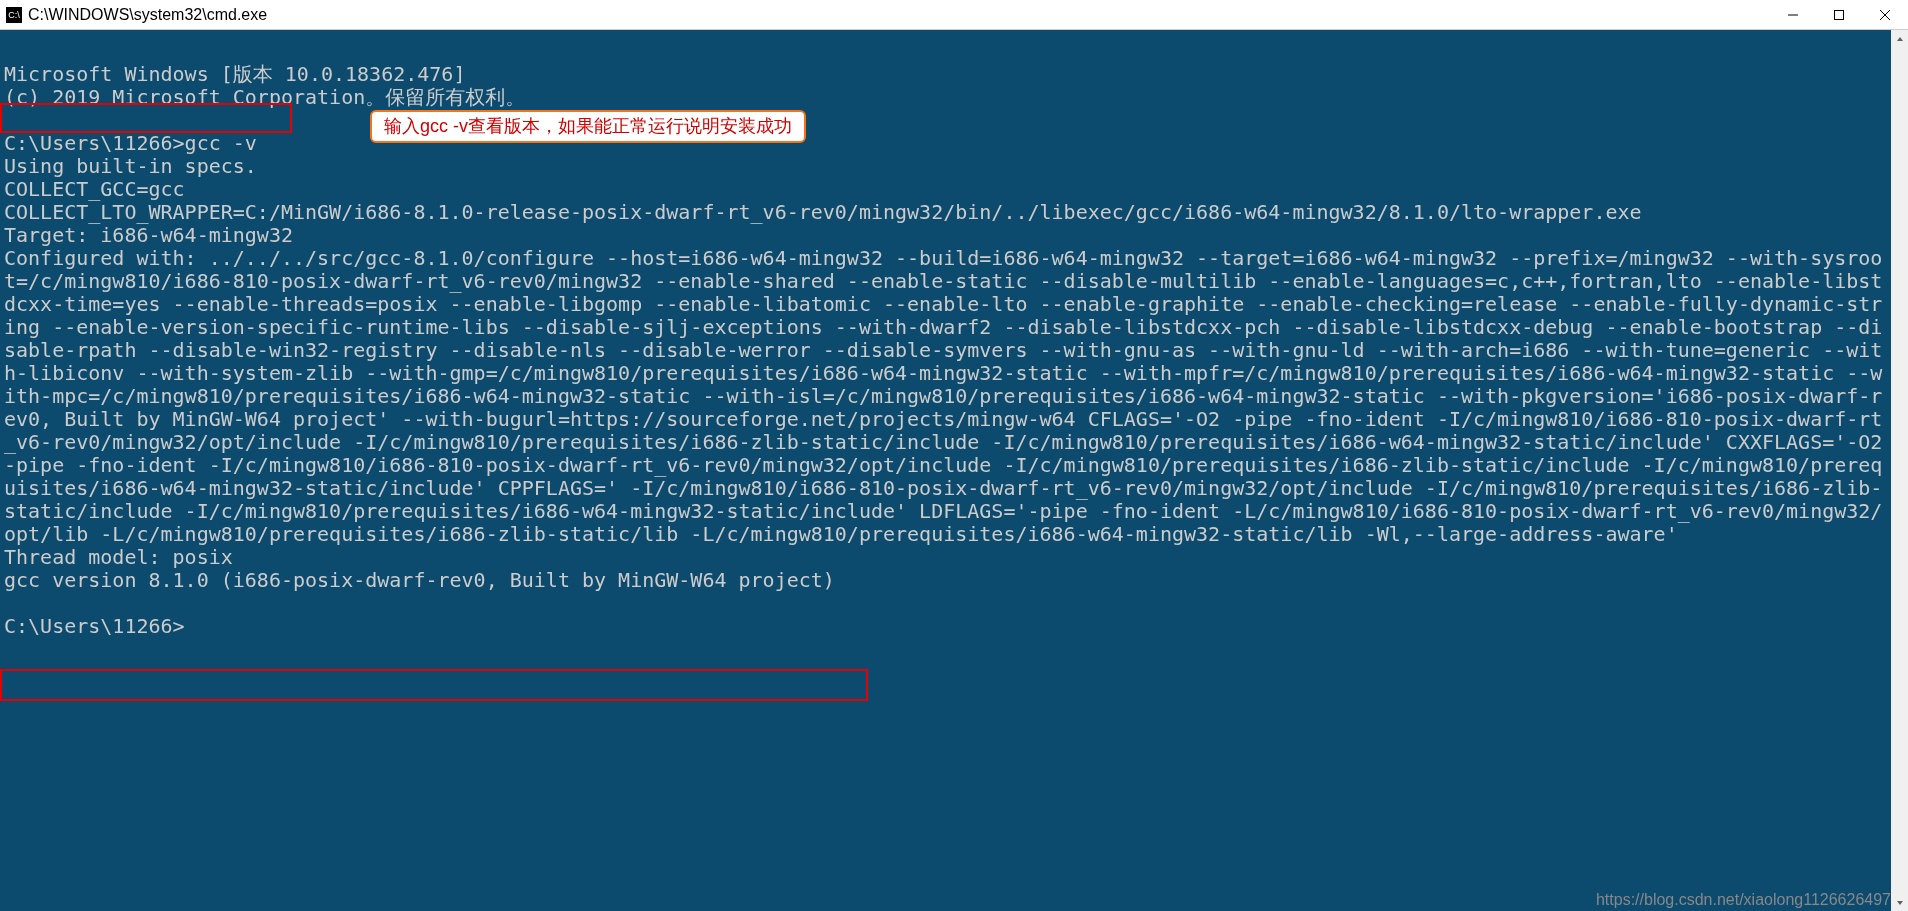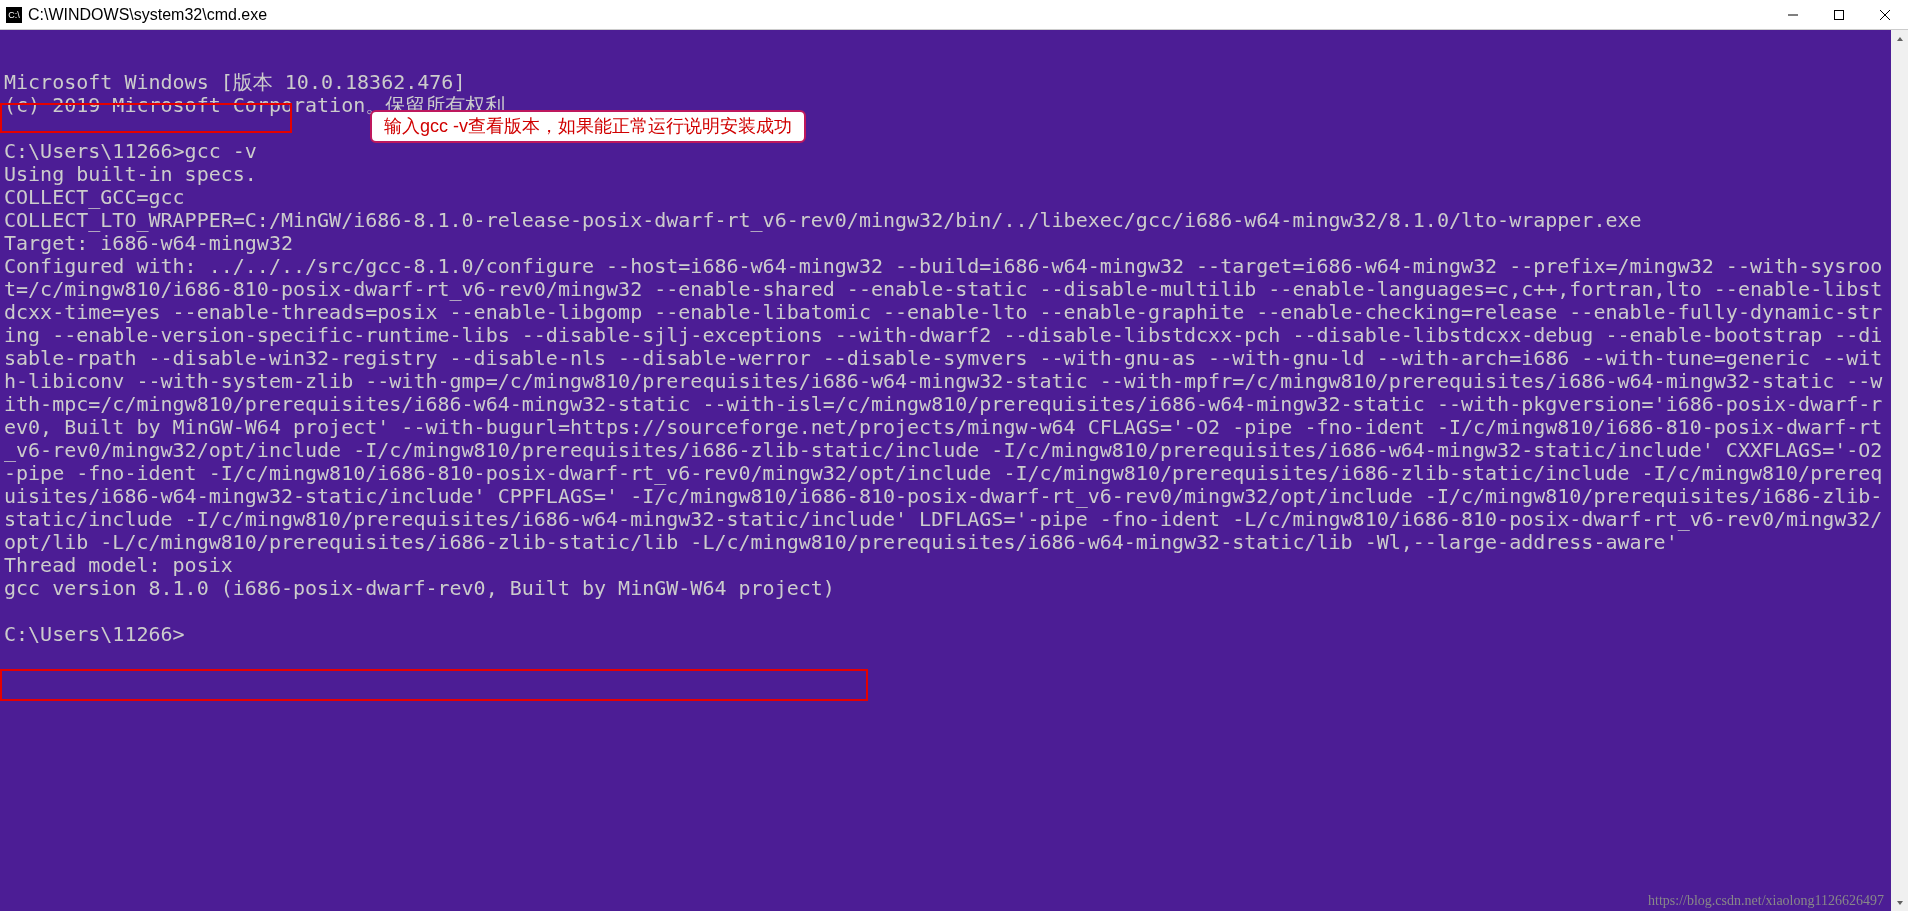--- a/index.html
+++ b/index.html
@@ -47,43 +47,43 @@
   .wc-btn {
     width: 46px;
     height: 100%;
     display: flex;
     align-items: center;
     justify-content: center;
     color: #000;
   }
   .wc-btn svg { width: 10px; height: 10px; stroke: #000; stroke-width: 1; fill: none; }
   .terminal {
-    background: #4c1d95;
+    background: #0c4a6e;
     color: #cccccc;
     font-size: 20px;
     line-height: 1.15;
-    padding: 18px 4px;
+    padding: 10px 4px;
     white-space: pre-wrap;
     word-break: break-all;
     font-family: "SimSun", "NSimSun", "MS Gothic", Consolas, monospace;
     position: relative;
   }
   .highlight-box-1 {
     position: absolute;
     border: 2px solid #e60000;
     pointer-events: none;
   }
   .prompt-box { left: 0px; top: 73px; width: 292px; height: 30px; }
   .version-box { left: 0px; top: 639px; width: 868px; height: 32px; }
   .annotation {
     position: absolute;
     left: 370px;
     top: 80px;
     background: #fff;
-    border: 2px solid #be185d;
+    border: 2px solid #f97316;
     border-radius: 6px;
     padding: 4px 12px;
     color: #d00000;
     font-family: "SimSun", "Microsoft YaHei", sans-serif;
     font-size: 18px;
     white-space: nowrap;
   }
   .scrollbar-track {
     position: absolute;
     right: 0;
@@ -96,25 +96,25 @@
     width: 17px; height: 17px;
     background: #f0f0f0;
     display: flex; align-items: center; justify-content: center;
     position: absolute;
   }
   .scrollbar-arrow.up { top: 0; }
   .scrollbar-arrow.down { bottom: 0; }
   .scrollbar-arrow svg { width: 8px; height: 8px; fill: #606060; }
   .watermark {
     position: absolute;
-    right: 24px;
+    right: 17px;
     bottom: 2px;
     color: #888;
-    font-family: Liberation Serif, serif;
-    font-size: 14px;
+    font-family: Liberation Sans, sans-serif;
+    font-size: 16px;
   }
 </style>
 </head>
 <body>
 
 <div class="titlebar">
   <div class="titlebar-left">
     <span class="app-icon">C:\</span>
     <span class="title-text">C:\WINDOWS\system32\cmd.exe</span>
   </div>

